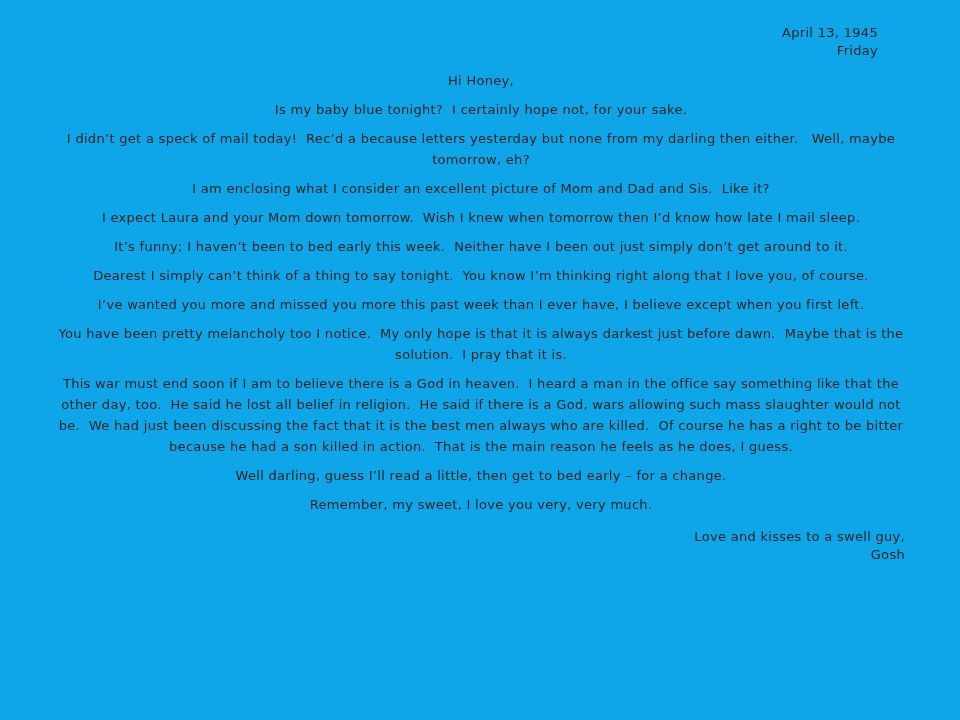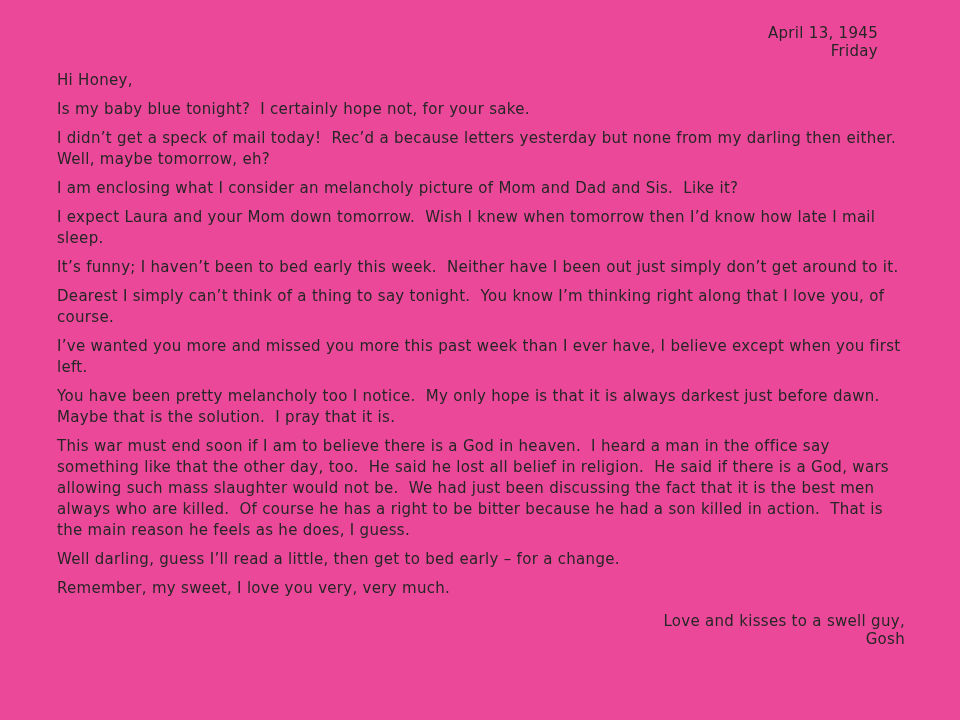--- a/index.html
+++ b/index.html
@@ -4,45 +4,46 @@
 <style>
   html, body {
     margin: 0;
     padding: 0;
     background: #ffffff;
   }
   .page {
     position: relative;
     width: 960px;
     height: 720px;
-    background: #ec4899;
+    background: #0ea5e9;
     box-sizing: border-box;
     font-family: "DejaVu Sans", "Liberation Sans", sans-serif;
     color: #262626;
-    font-size: 15px;
+    font-size: 13px;
     letter-spacing: 0.3px;
     overflow: hidden;
   }
   .letter-body {
     box-sizing: border-box;
     padding: 24px 55px 0 57px;
   }
   .date-block {
     text-align: right;
     padding-right: 27px; 
     line-height: 18px;
     margin-bottom: 10px;
   }
   .date-block div {
     white-space: pre-wrap;
   }
   p.letter-par {
     margin: 0 0 8px 0;
     line-height: 21px;
     white-space: pre-wrap;
+    text-align: center;
   }
   .closing {
     text-align: right;
     line-height: 18px;
     margin-top: 13px;
   }
   .closing div {
     white-space: pre-wrap;
   }
 </style>
@@ -54,21 +55,21 @@
 
     <div class="date-block">
       <div>April 13, 1945</div>
       <div>Friday</div>
     </div>
 
     <p class="letter-par">Hi Honey,</p>
 
     <p class="letter-par">Is my baby blue tonight?  I certainly hope not, for your sake.</p>
     <p class="letter-par">I didn’t get a speck of mail today!  Rec’d a because letters yesterday but none from my darling then either.   Well, maybe tomorrow, eh?</p>
-    <p class="letter-par">I am enclosing what I consider an melancholy picture of Mom and Dad and Sis.  Like it?</p>
+    <p class="letter-par">I am enclosing what I consider an excellent picture of Mom and Dad and Sis.  Like it?</p>
     <p class="letter-par">I expect Laura and your Mom down tomorrow.  Wish I knew when tomorrow then I’d know how late I mail sleep.</p>
     <p class="letter-par">It’s funny; I haven’t been to bed early this week.  Neither have I been out just simply don’t get around to it.</p>
     <p class="letter-par">Dearest I simply can’t think of a thing to say tonight.  You know I’m thinking right along that I love you, of course.</p>
     <p class="letter-par">I’ve wanted you more and missed you more this past week than I ever have, I believe except when you first left.</p>
     <p class="letter-par">You have been pretty melancholy too I notice.  My only hope is that it is always darkest just before dawn.  Maybe that is the solution.  I pray that it is.</p>
     <p class="letter-par">This war must end soon if I am to believe there is a God in heaven.  I heard a man in the office say something like that the other day, too.  He said he lost all belief in religion.  He said if there is a God, wars allowing such mass slaughter would not be.  We had just been discussing the fact that it is the best men always who are killed.  Of course he has a right to be bitter because he had a son killed in action.  That is the main reason he feels as he does, I guess.</p>
     <p class="letter-par">Well darling, guess I’ll read a little, then get to bed early – for a change.</p>
     <p class="letter-par">Remember, my sweet, I love you very, very much.</p>
 
     <div class="closing">

